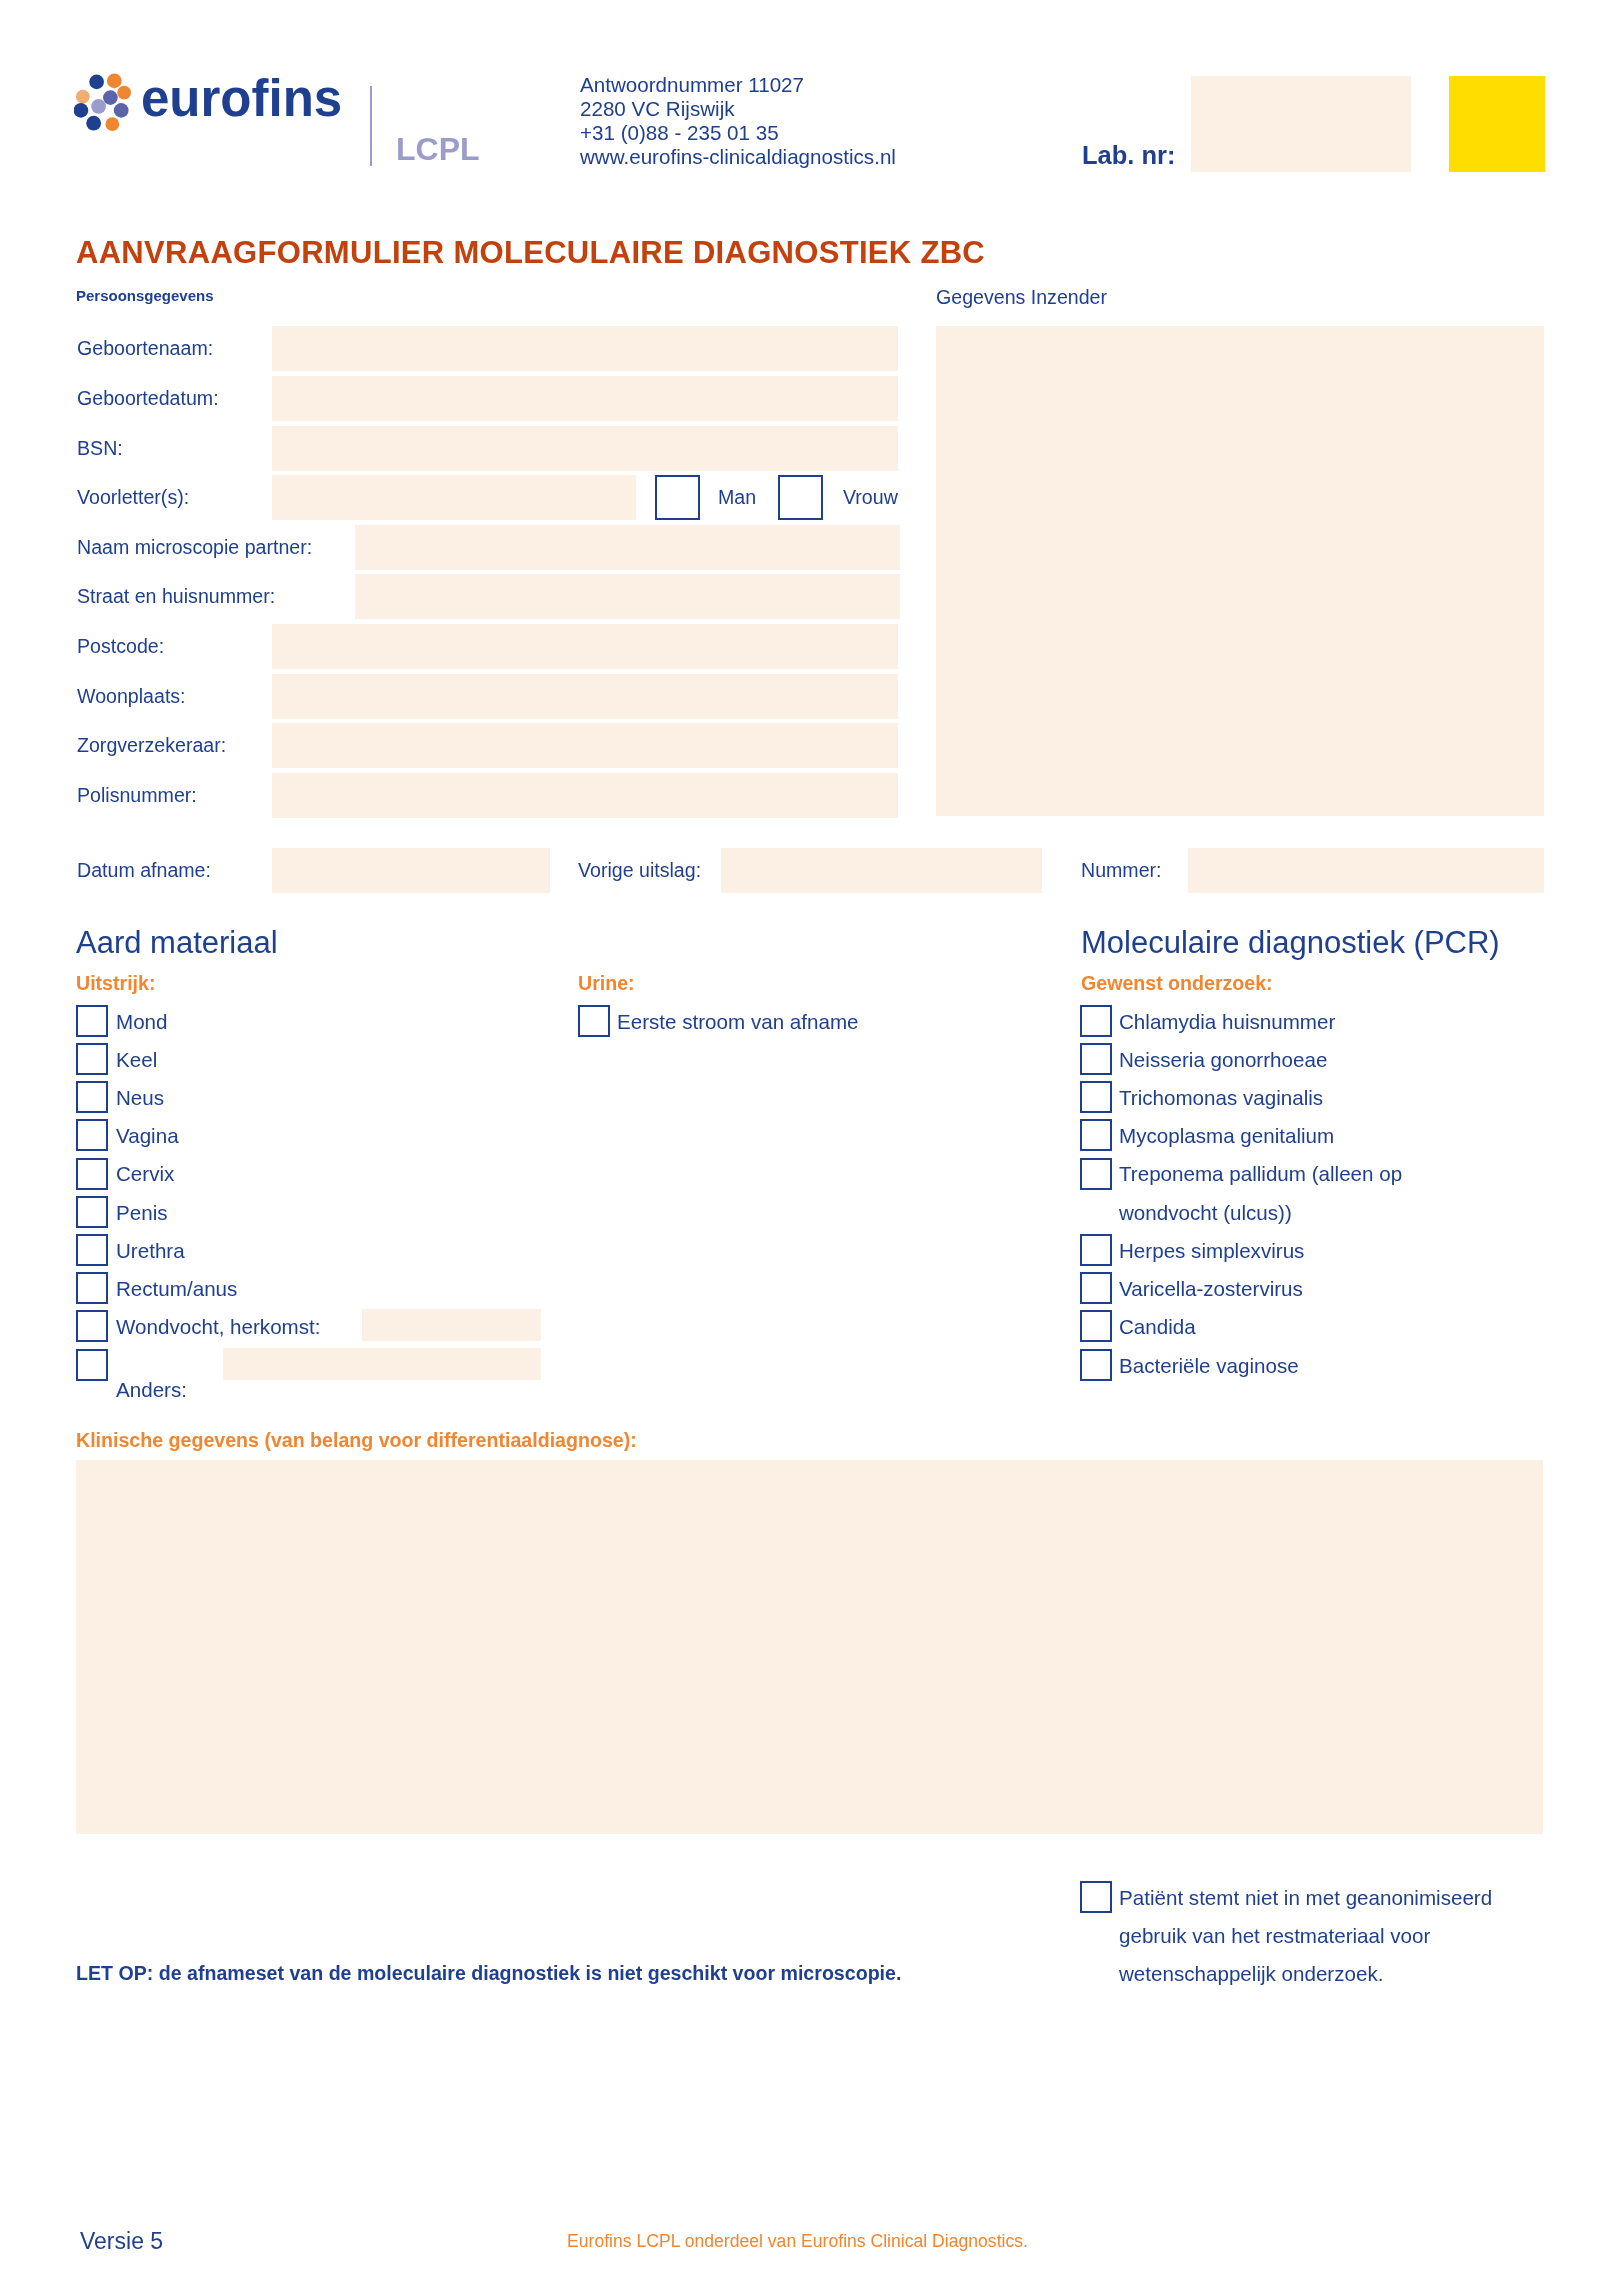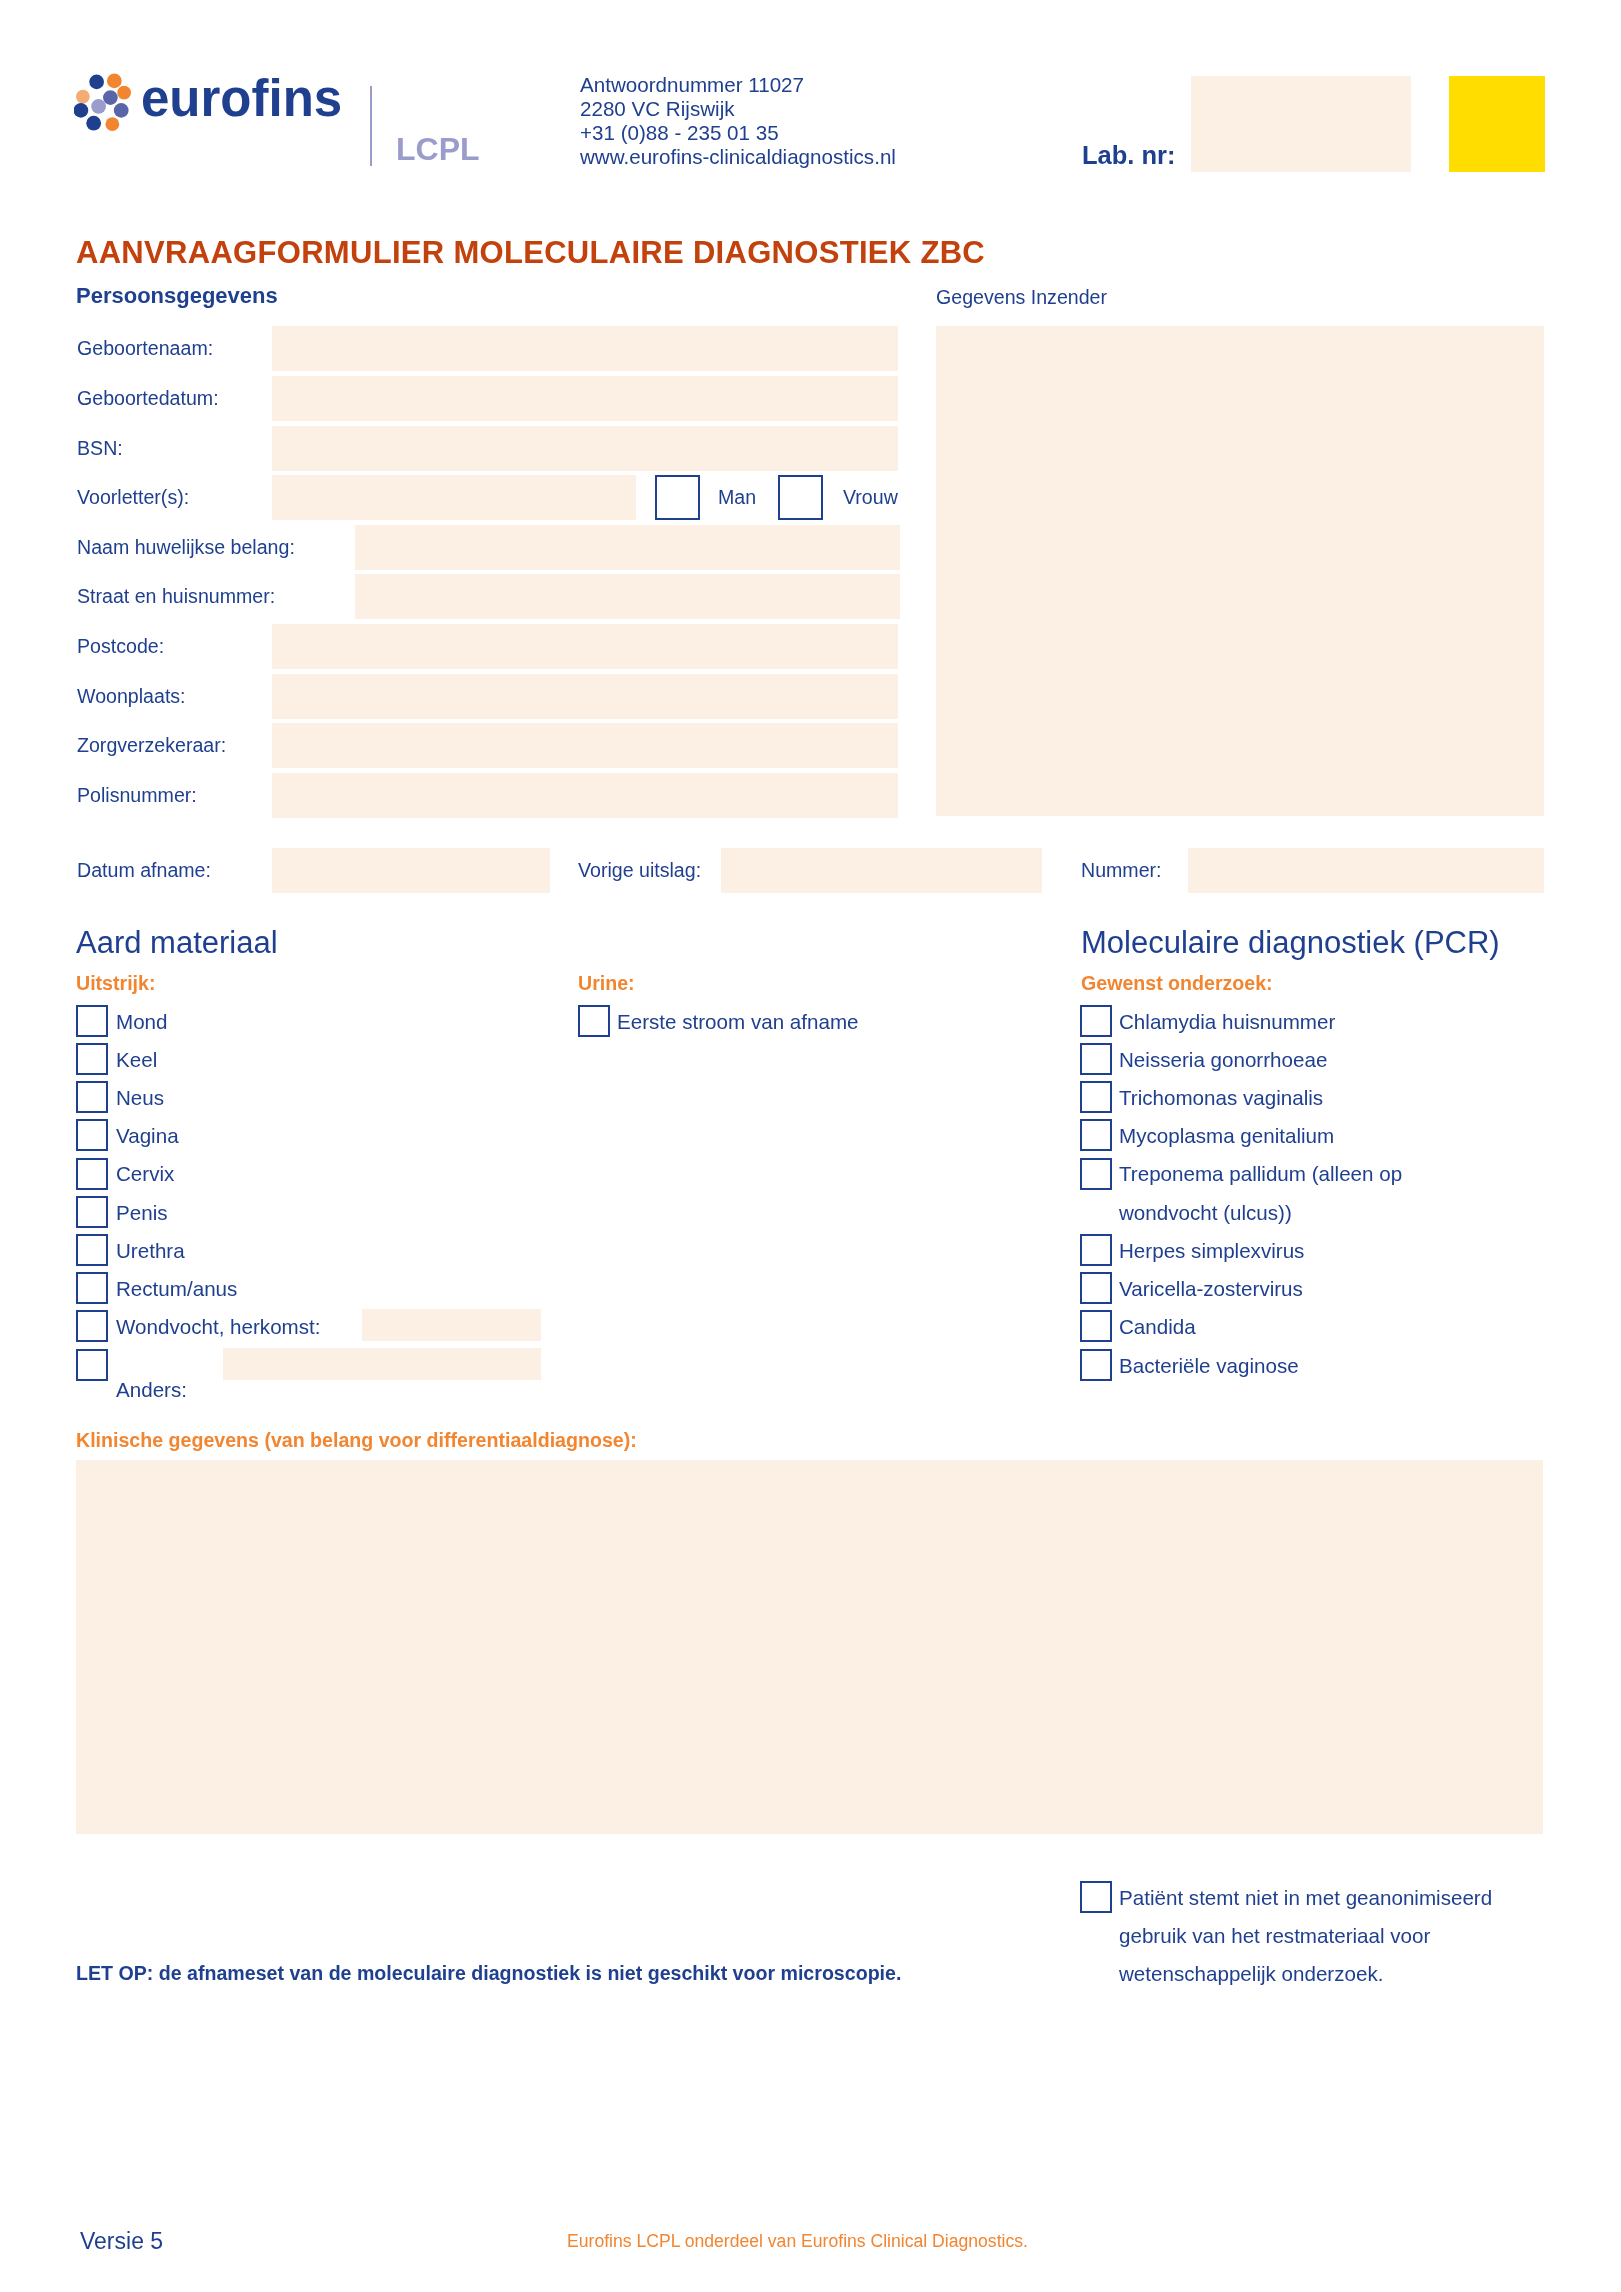--- a/index.html
+++ b/index.html
@@ -41,40 +41,40 @@
   <div>+31 (0)88 - 235 01 35</div>
   <div>www.eurofins-clinicaldiagnostics.nl</div>
 </div>
 
 <span class="abs" style="left:1082px;top:141px;font-size:25.5px;line-height:29px;font-weight:bold;color:#1f3f8f;">Lab. nr:</span>
 <div class="field" style="left:1191px;top:76px;width:220px;height:96px;"></div>
 <div class="abs" style="left:1449px;top:76px;width:96px;height:96px;background:#ffdd00;"></div>
 
 <h1 class="abs" style="left:76px;top:235px;font-size:31px;line-height:35px;font-weight:bold;color:#c2410c;white-space:nowrap;letter-spacing:0.3px;">AANVRAAGFORMULIER MOLECULAIRE DIAGNOSTIEK ZBC</h1>
 
-<div class="section-h" style="left:76px;top:281px;font-weight:bold;font-size:22px;">Persoonsgegevens</div>
+<div class="section-h" style="left:76px;top:281px;font-weight:bold;font-size:15px;">Persoonsgegevens</div>
 <div class="lbl" style="left:936px;top:286px;">Gegevens Inzender</div>
 
 <div class="lbl" style="left:77px;top:337px;">Geboortenaam:</div>
 <div class="field" style="left:272px;top:326px;width:626px;height:45px;"></div>
 
 <div class="lbl" style="left:77px;top:387px;">Geboortedatum:</div>
 <div class="field" style="left:272px;top:376px;width:626px;height:45px;"></div>
 
 <div class="lbl" style="left:77px;top:437px;">BSN:</div>
 <div class="field" style="left:272px;top:426px;width:626px;height:45px;"></div>
 
 <div class="lbl" style="left:77px;top:486px;">Voorletter(s):</div>
 <div class="field" style="left:272px;top:475px;width:364px;height:45px;"></div>
 <div class="cb cb-big" style="left:655px;top:475px;"></div>
 <div class="lbl" style="left:718px;top:486px;">Man</div>
 <div class="cb cb-big" style="left:778px;top:475px;"></div>
 <div class="lbl" style="left:843px;top:486px;">Vrouw</div>
 
-<div class="lbl" style="left:77px;top:536px;">Naam huwelijkse belang:</div>
+<div class="lbl" style="left:77px;top:536px;">Naam microscopie partner:</div>
 <div class="field" style="left:355px;top:525px;width:545px;height:45px;"></div>
 
 <div class="lbl" style="left:77px;top:585px;">Straat en huisnummer:</div>
 <div class="field" style="left:355px;top:574px;width:545px;height:45px;"></div>
 
 <div class="lbl" style="left:77px;top:635px;">Postcode:</div>
 <div class="field" style="left:272px;top:624px;width:626px;height:45px;"></div>
 
 <div class="lbl" style="left:77px;top:685px;">Woonplaats:</div>
 <div class="field" style="left:272px;top:674px;width:626px;height:45px;"></div>

